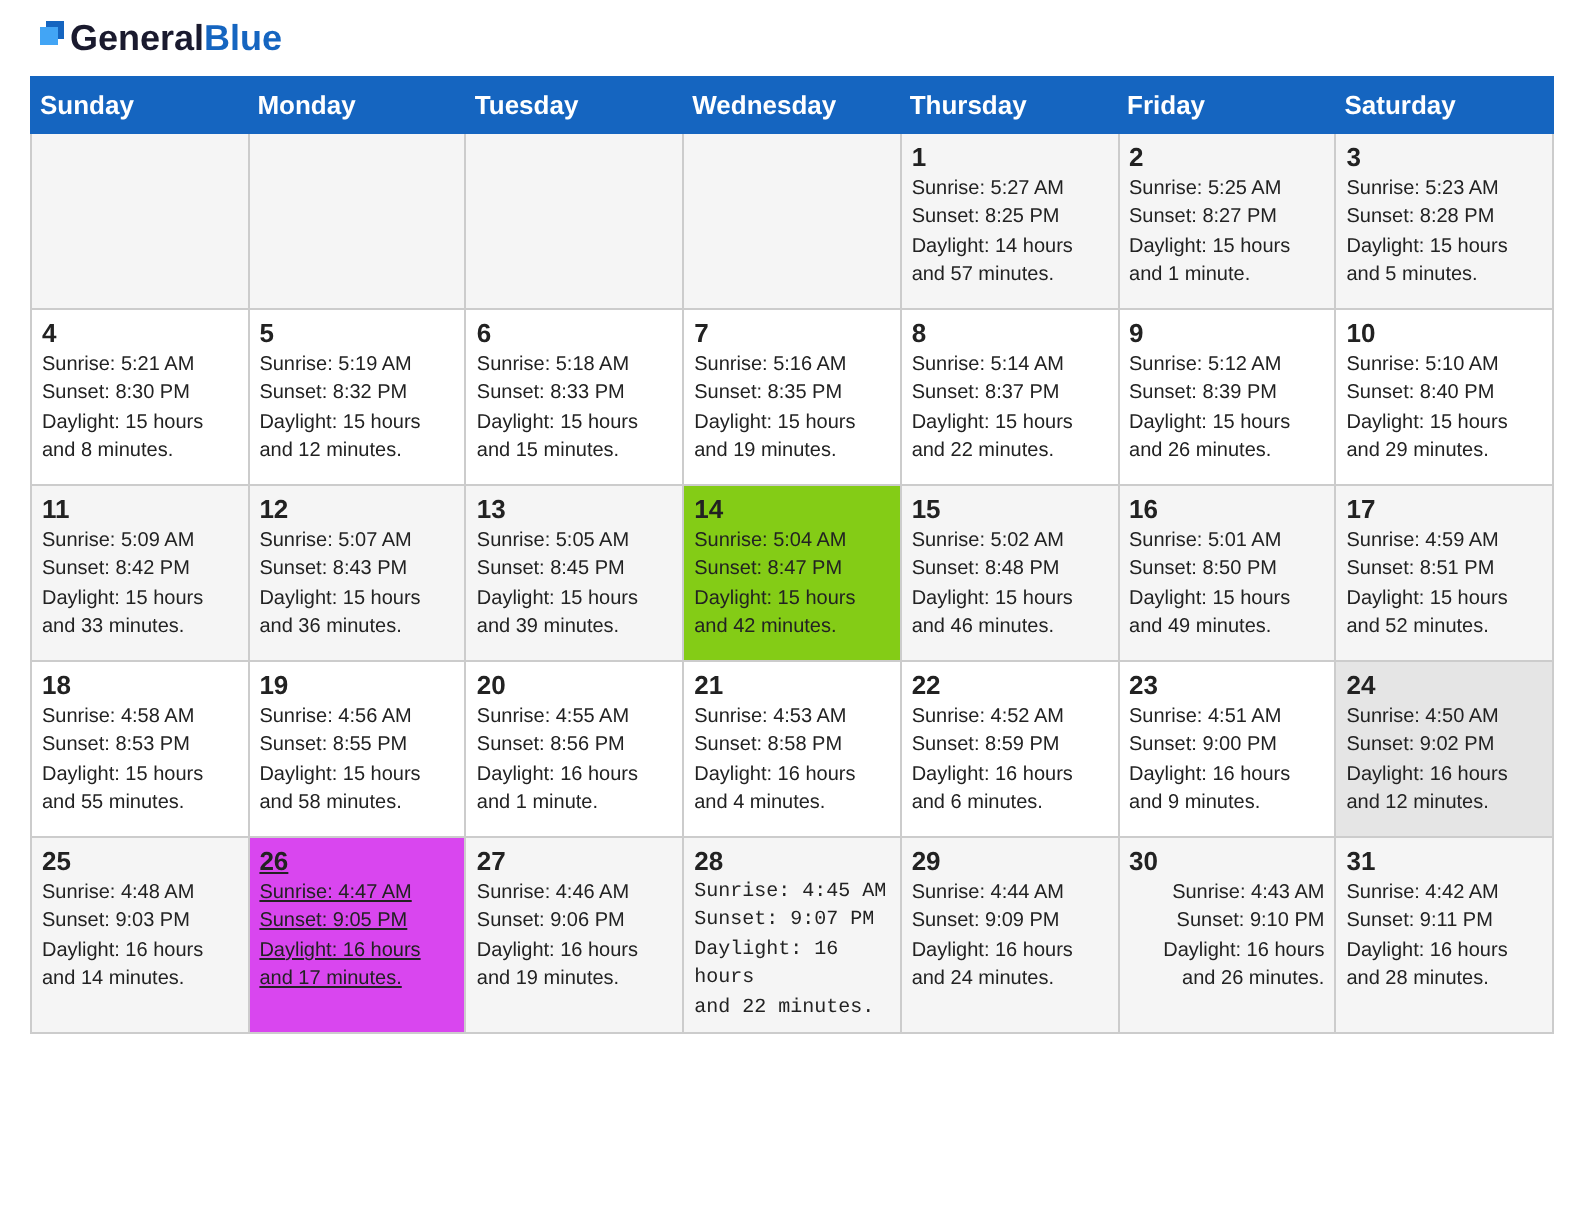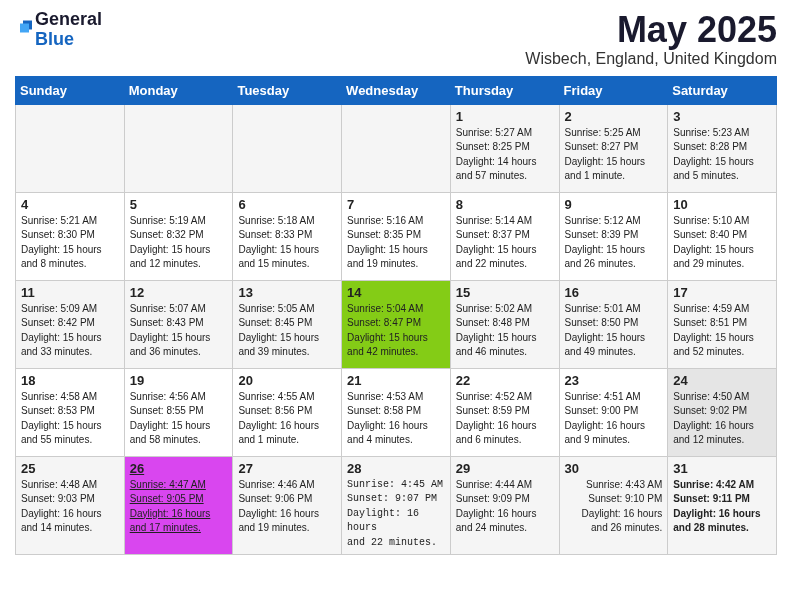--- a/index.html
+++ b/index.html
@@ -18,21 +18,21 @@
       align-items: flex-start;
       justify-content: space-between;
       margin-bottom: 8px;
     }
     .logo {
       display: flex;
       align-items: center;
     }
     .logo-text {
       display: flex;
-      flex-direction: column;
+      flex-direction: row;
       line-height: 1.1;
     }
     .logo-icon {
       width: 18px;
       height: 18px;
       margin-left: 2px;
       margin-top: -4px;
     }
     .title-area {
       text-align: right;
@@ -101,24 +101,20 @@
     <div class="logo">
       <svg class="logo-icon" viewBox="0 0 24 24" xmlns="http://www.w3.org/2000/svg">
         <polygon points="8,2 20,2 20,14 8,14" fill="#1565c0"></polygon>
         <polygon points="4,6 16,6 16,18 4,18" fill="#42a5f5"></polygon>
       </svg>
       <div class="logo-text">
         <span style="font-size:18px;font-weight:bold;color:#1a1a2e;line-height:1.1;">General</span>
         <span style="font-size:18px;font-weight:bold;color:#1565c0;line-height:1.1;">Blue</span>
       </div>
     </div>
-    <div class="title-area">
-      <div class="month-title">May 2025</div>
-      <div class="location">Wisbech, England, United Kingdom</div>
-    </div>
   </div>
 
   <table>
     <thead>
       <tr>
       <th>Sunday</th>
           <th>Monday</th>
           <th>Tuesday</th>
           <th>Wednesday</th>
           <th>Thursday</th>
@@ -345,21 +341,21 @@
           </td>
           <td style="background: rgb(245, 245, 245); margin-top: 19px;">
             <span class="day-number">30</span>
             <div class="day-info" style="white-space: pre-line; text-align: right;">Sunrise: 4:43 AM
 Sunset: 9:10 PM
 Daylight: 16 hours
 and 26 minutes.</div>
           </td>
           <td style="background: rgb(245, 245, 245);">
             <span class="day-number">31</span>
-            <div class="day-info" style="white-space: pre-line; font-weight: bold;">Sunrise: 4:42 AM
+            <div class="day-info" style="white-space: pre-line;">Sunrise: 4:42 AM
 Sunset: 9:11 PM
 Daylight: 16 hours
 and 28 minutes.</div>
           </td>
         </tr>
       </tbody>
   </table>
 </div>
 
 </body></html>

